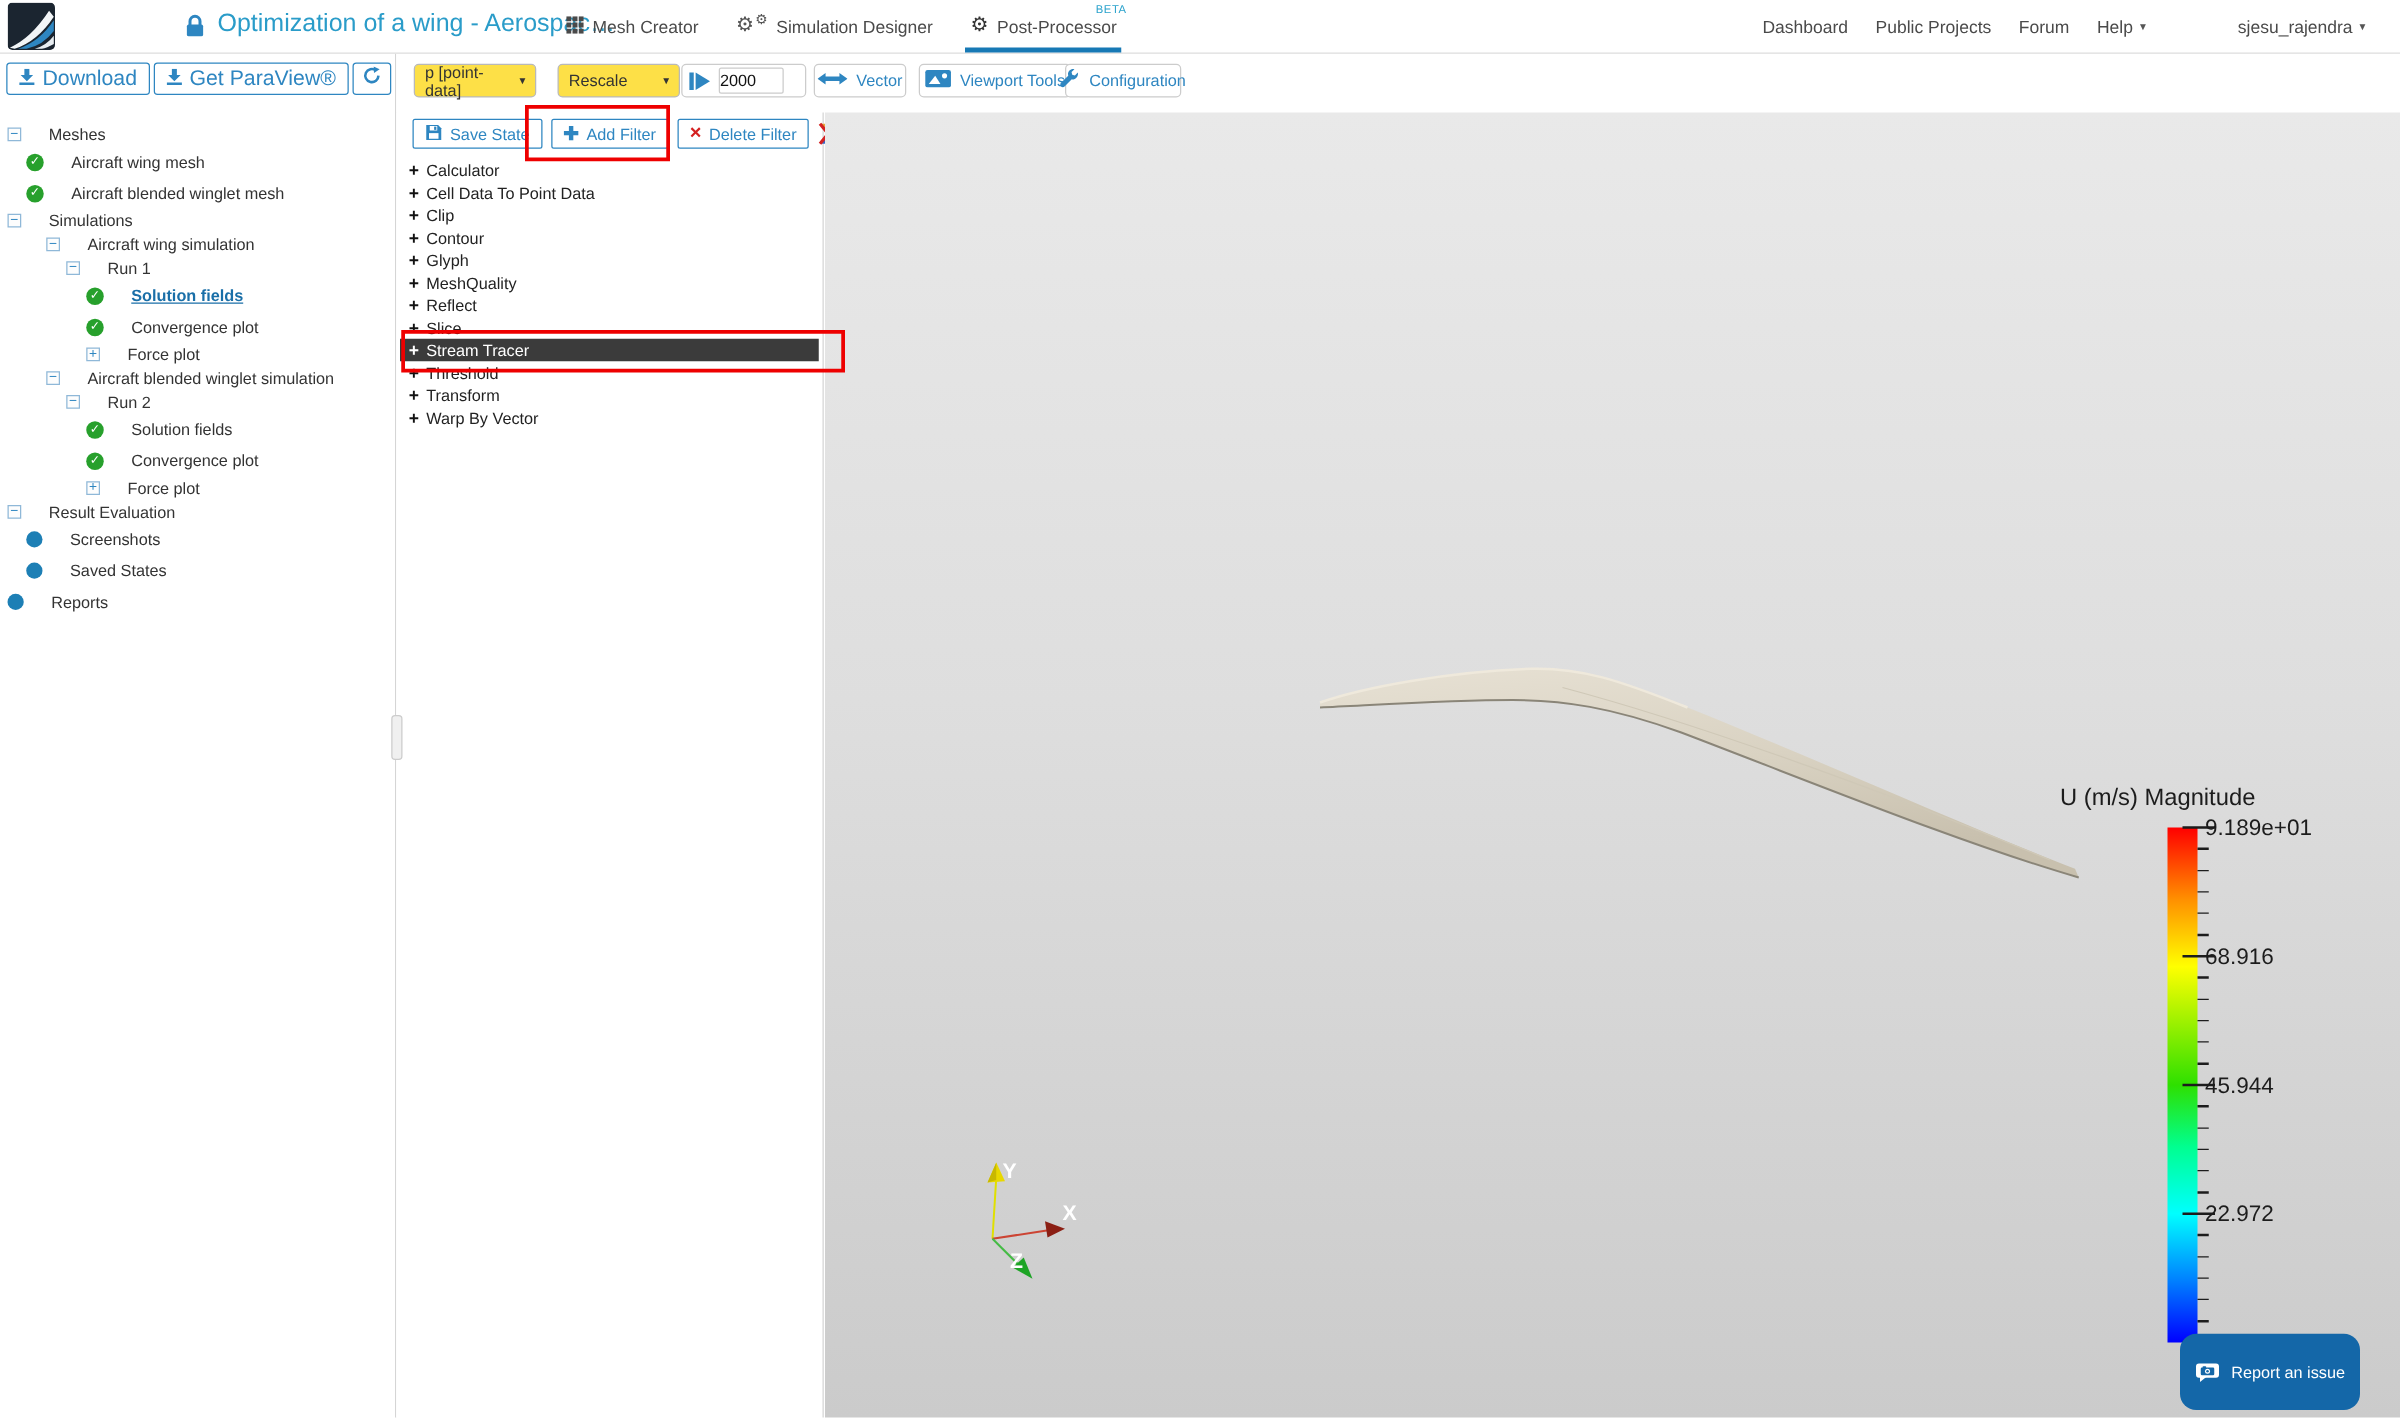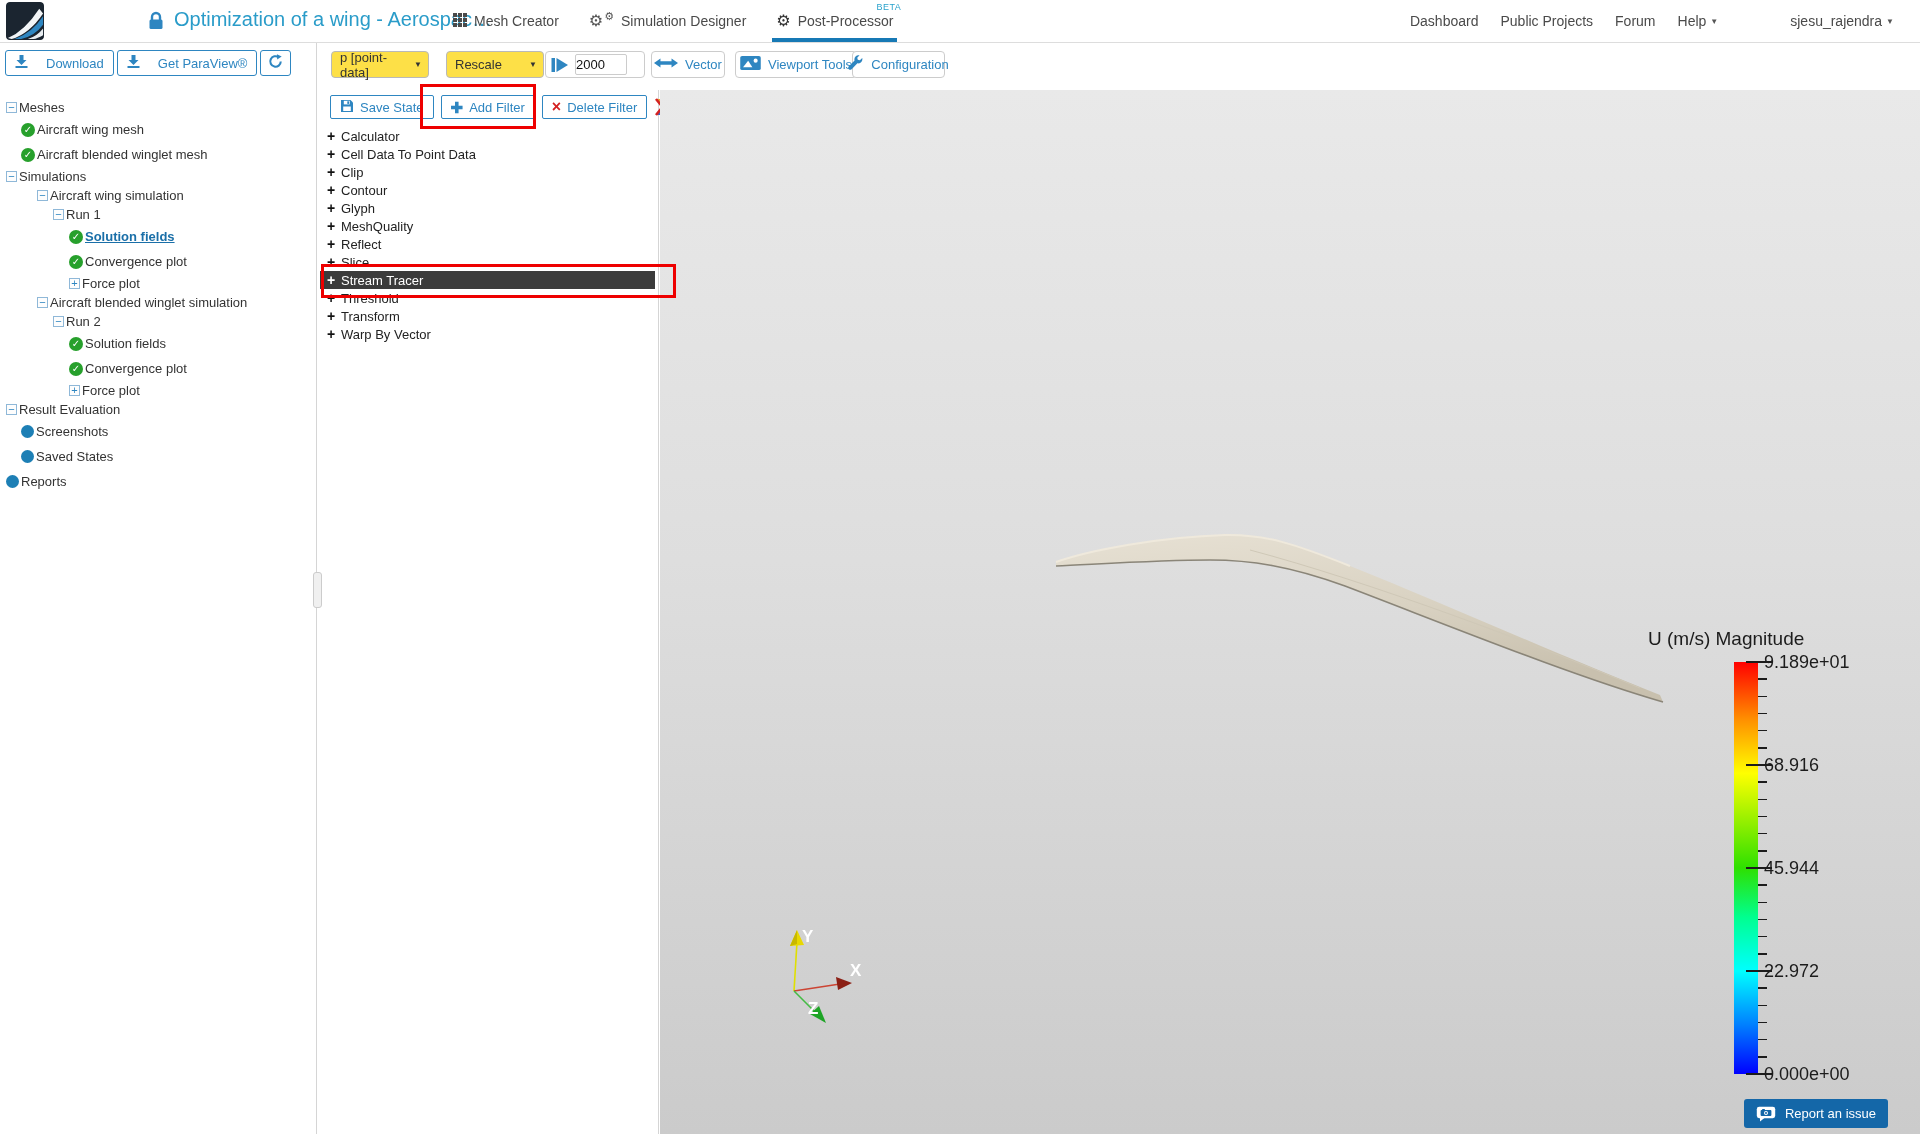--- a/index.html
+++ b/index.html
@@ -19,26 +19,26 @@
   .tab.active::after{content:'';position:absolute;left:-4px;right:-4px;bottom:0;height:4px;background:#1779b5;}
   .beta{position:absolute;top:2px;right:-8px;font-size:9px;color:#2aa2cc;letter-spacing:.5px;}
   .top-nav{position:absolute;right:26px;top:0;height:42px;display:flex;align-items:center;gap:22px;font-size:14px;color:#4a4a4a;}
   .top-nav .nav-link{cursor:pointer;white-space:nowrap;}
   .caret{font-size:8px;color:#555;margin-left:4px;vertical-align:2px;}
   .user-menu{margin-left:50px;white-space:nowrap;}
 
   
   .left-panel{position:absolute;top:42px;left:0;width:316px;bottom:0;background:#fff;border-right:1px solid #d5d5d5;}
   .left-toolbar{position:absolute;top:8px;left:5px;display:flex;gap:3px;}
-  .btn-outline{display:inline-flex;align-items:center;gap:18px;height:26px;padding:0 9px;border:1px solid #2e86c1;
-    border-radius:3px;background:#fff;color:#2e86c1;font-size:13px;cursor:pointer;box-sizing:border-box;}
+  .btn-outline{display:inline-flex;align-items:center;gap:6px;height:26px;padding:0 9px;border:1px solid #2e86c1;
+    border-radius:3px;background:#fff;color:#2e86c1;font-size:17px;cursor:pointer;box-sizing:border-box;}
   .tree{position:absolute;top:56px;left:0;right:0;font-size:13px;color:#333;}
   .tree-row{display:flex;align-items:center;height:19px;cursor:pointer;}
   .tree-row.big{height:25px;}
-  .tree-row .tlabel{margin-left:2px;white-space:nowrap;}
+  .tree-row .tlabel{margin-left:22px;white-space:nowrap;}
   .tree-row.selected .tlabel{color:#1a6fa8;font-weight:bold;text-decoration:underline;}
   .lvl0{padding-left:6px;}.lvl1{padding-left:21px;}.lvl2{padding-left:37px;}.lvl3{padding-left:53px;}.lvl4{padding-left:69px;}
   .expander{width:11px;height:11px;box-sizing:border-box;border:1px solid #8fb8d8;background:#fdfdfd;color:#2e86c1;
     font-size:11px;line-height:8px;text-align:center;flex:0 0 11px;}
   .check{width:14px;height:14px;border-radius:50%;background:#27a02c;color:#fff;font-size:10px;line-height:14px;
     text-align:center;flex:0 0 14px;font-weight:bold;}
   .dot{width:13px;height:13px;border-radius:50%;background:#1d7fb5;flex:0 0 13px;}
 
   .job-status{position:absolute;left:5px;right:8px;bottom:6px;height:185px;border:1px solid #ddd;background:#fff;box-sizing:border-box;}
   .job-status-header{height:36px;background:#f7f7f7;border-bottom:1px solid #e3e3e3;display:flex;align-items:center;
@@ -81,21 +81,21 @@
   
   .legend-title{position:absolute;left:988px;top:538px;font-size:19px;color:#1c1c1c;white-space:nowrap;}
   .legend-bar{position:absolute;left:1074px;top:572px;width:24px;height:412px;}
   .legend-tick{position:absolute;height:1.6px;background:#1c1c1c;}
   .legend-label{position:absolute;left:1104px;font-size:18px;color:#1c1c1c;white-space:nowrap;}
 
   
   .axis-gizmo{position:absolute;left:100px;top:820px;}
   .wing{position:absolute;left:390px;top:430px;}
   .report-btn{position:absolute;right:32px;bottom:6px;height:29px;background:#1467a8;color:#fff;font-size:13px;
-    display:flex;align-items:center;gap:9px;padding:0 12px;cursor:pointer;border-radius:3px;}
+    display:flex;align-items:center;gap:9px;padding:16px 12px;cursor:pointer;border-radius:13px;}
 
   
   .anno{position:absolute;border:3px solid #ee0000;z-index:60;pointer-events:none;background:transparent;}
   .anno-add-filter{left:420px;top:84px;width:110px;height:39px;}
   .anno-stream-tracer{left:321px;top:264px;width:349px;height:28px;}
 </style>
 </head>
 <body>
 
 <div class="screen">

